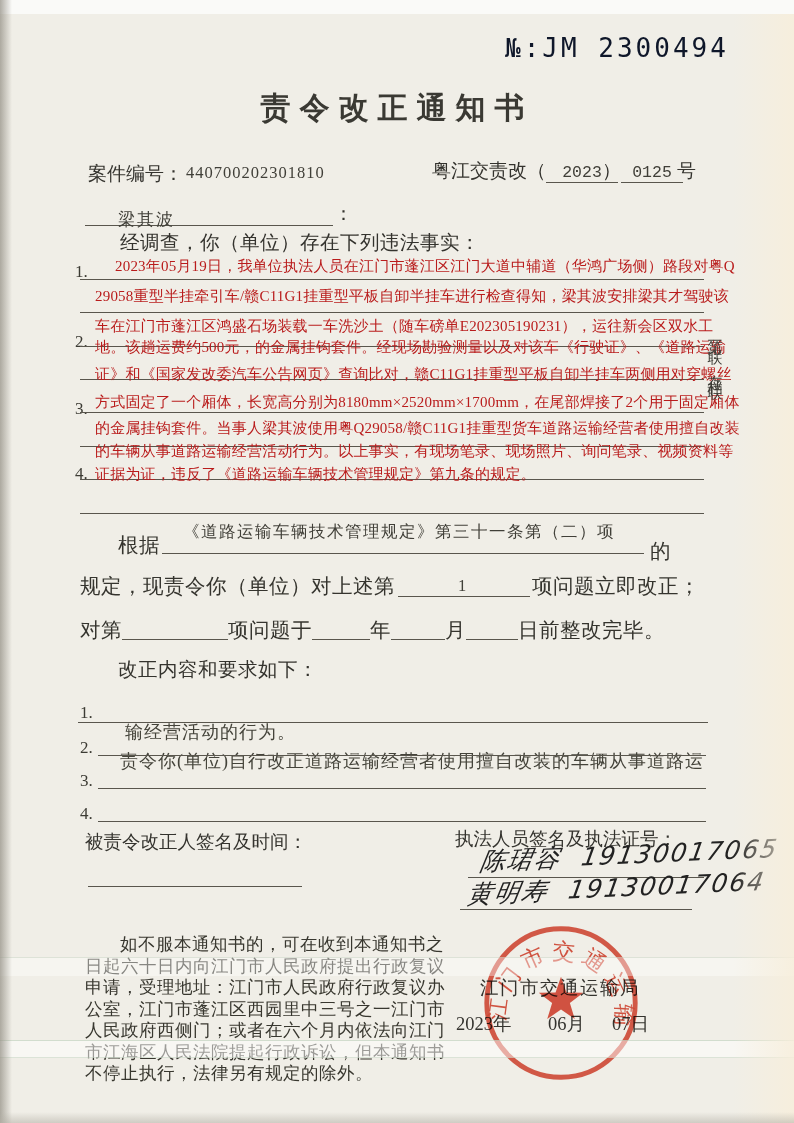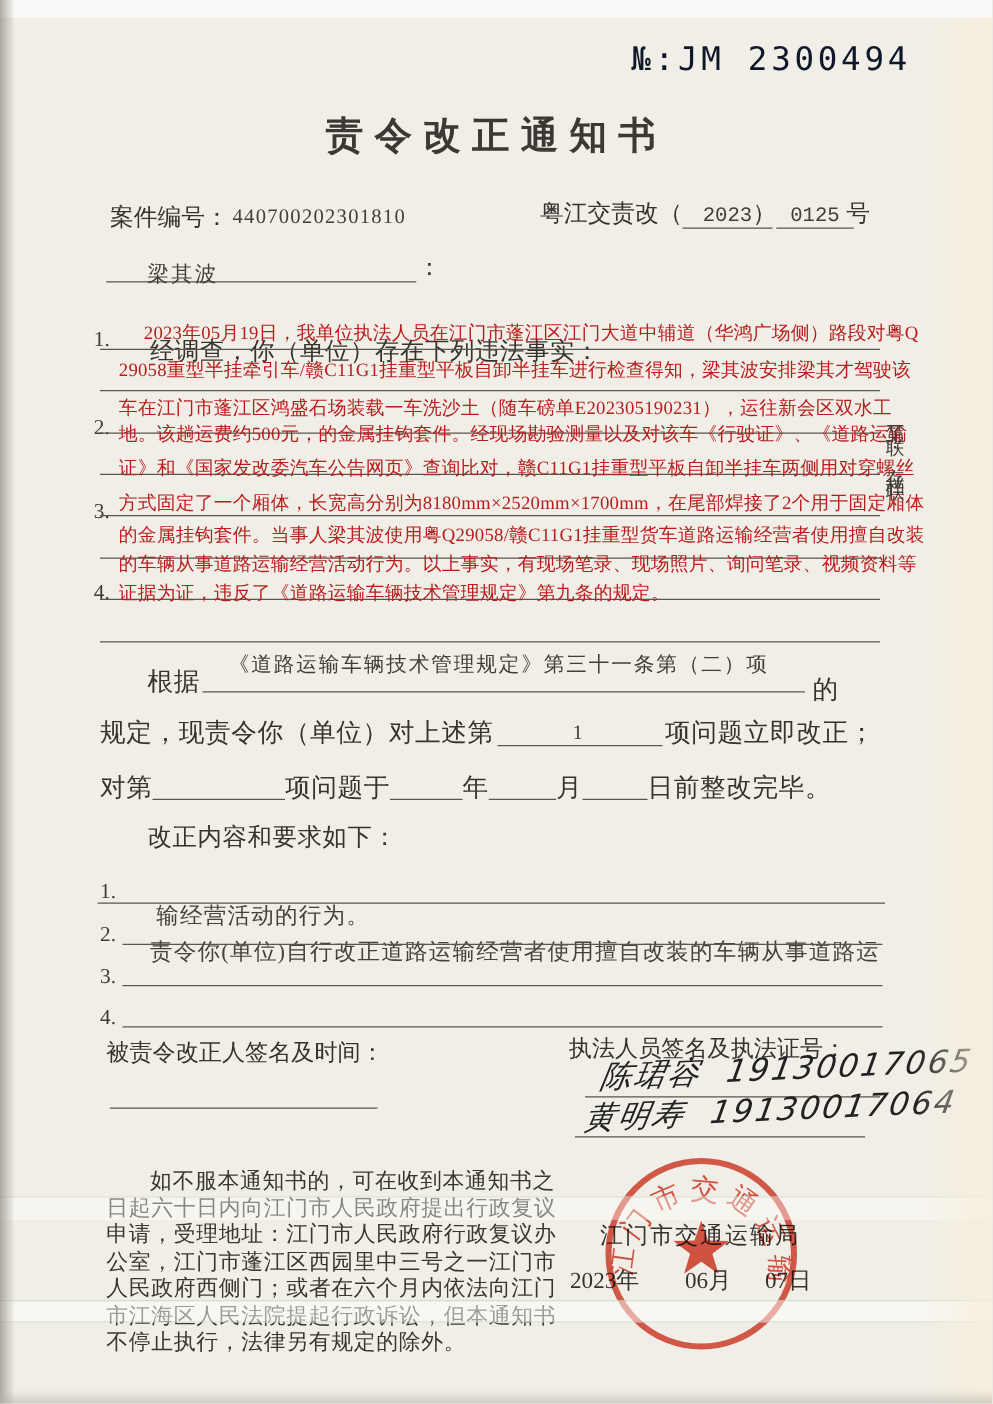--- a/index.html
+++ b/index.html
@@ -49,21 +49,21 @@
 
   <div class="abs label-lg" style="left:88px;top:161px;">案件编号：</div>
   <div class="abs typed-md" style="left:186px;top:163px;letter-spacing:1px;">440700202301810</div>
   <div class="abs" style="left:432px;top:158px;font-size:19px;font-family:Liberation Mono, monospace;">
     <span>粤江交责改（</span><span class="fill typed-md" style="width:72px;">2023</span><span style="margin-left:-16px;">）</span><span class="fill typed-md" style="width:62px;">0125</span><span style="margin-left:-6px;">号</span>
   </div>
 
   <div class="rule" style="left:85px;top:225px;width:248px;"></div>
   <div class="abs typed-md" style="left:118px;top:208px;font-size:17px;letter-spacing:2px;">梁其波</div>
   <div class="abs label-lg" style="left:334px;top:201px;">：</div>
-  <div class="abs" style="left:120px;top:229px;font-size:19.5px;letter-spacing:0.5px;margin-top:38px;">经调查，你（单位）存在下列违法事实：</div>
+  <div class="abs" style="left:120px;top:229px;font-size:19.5px;letter-spacing:0.5px;">经调查，你（单位）存在下列违法事实：</div>
 
   <div class="abs num" style="left:75px;top:262px;">1.</div>
   <div class="abs num" style="left:75px;top:332px;">2.</div>
   <div class="abs num" style="left:75px;top:399px;">3.</div>
   <div class="abs num" style="left:75px;top:464px;">4.</div>
 
   <div class="rule" style="left:80px;top:279px;width:624px;"></div>
   <div class="rule" style="left:80px;top:312px;width:624px;"></div>
   <div class="rule" style="left:80px;top:346px;width:624px;"></div>
   <div class="rule" style="left:80px;top:379px;width:624px;"></div>

